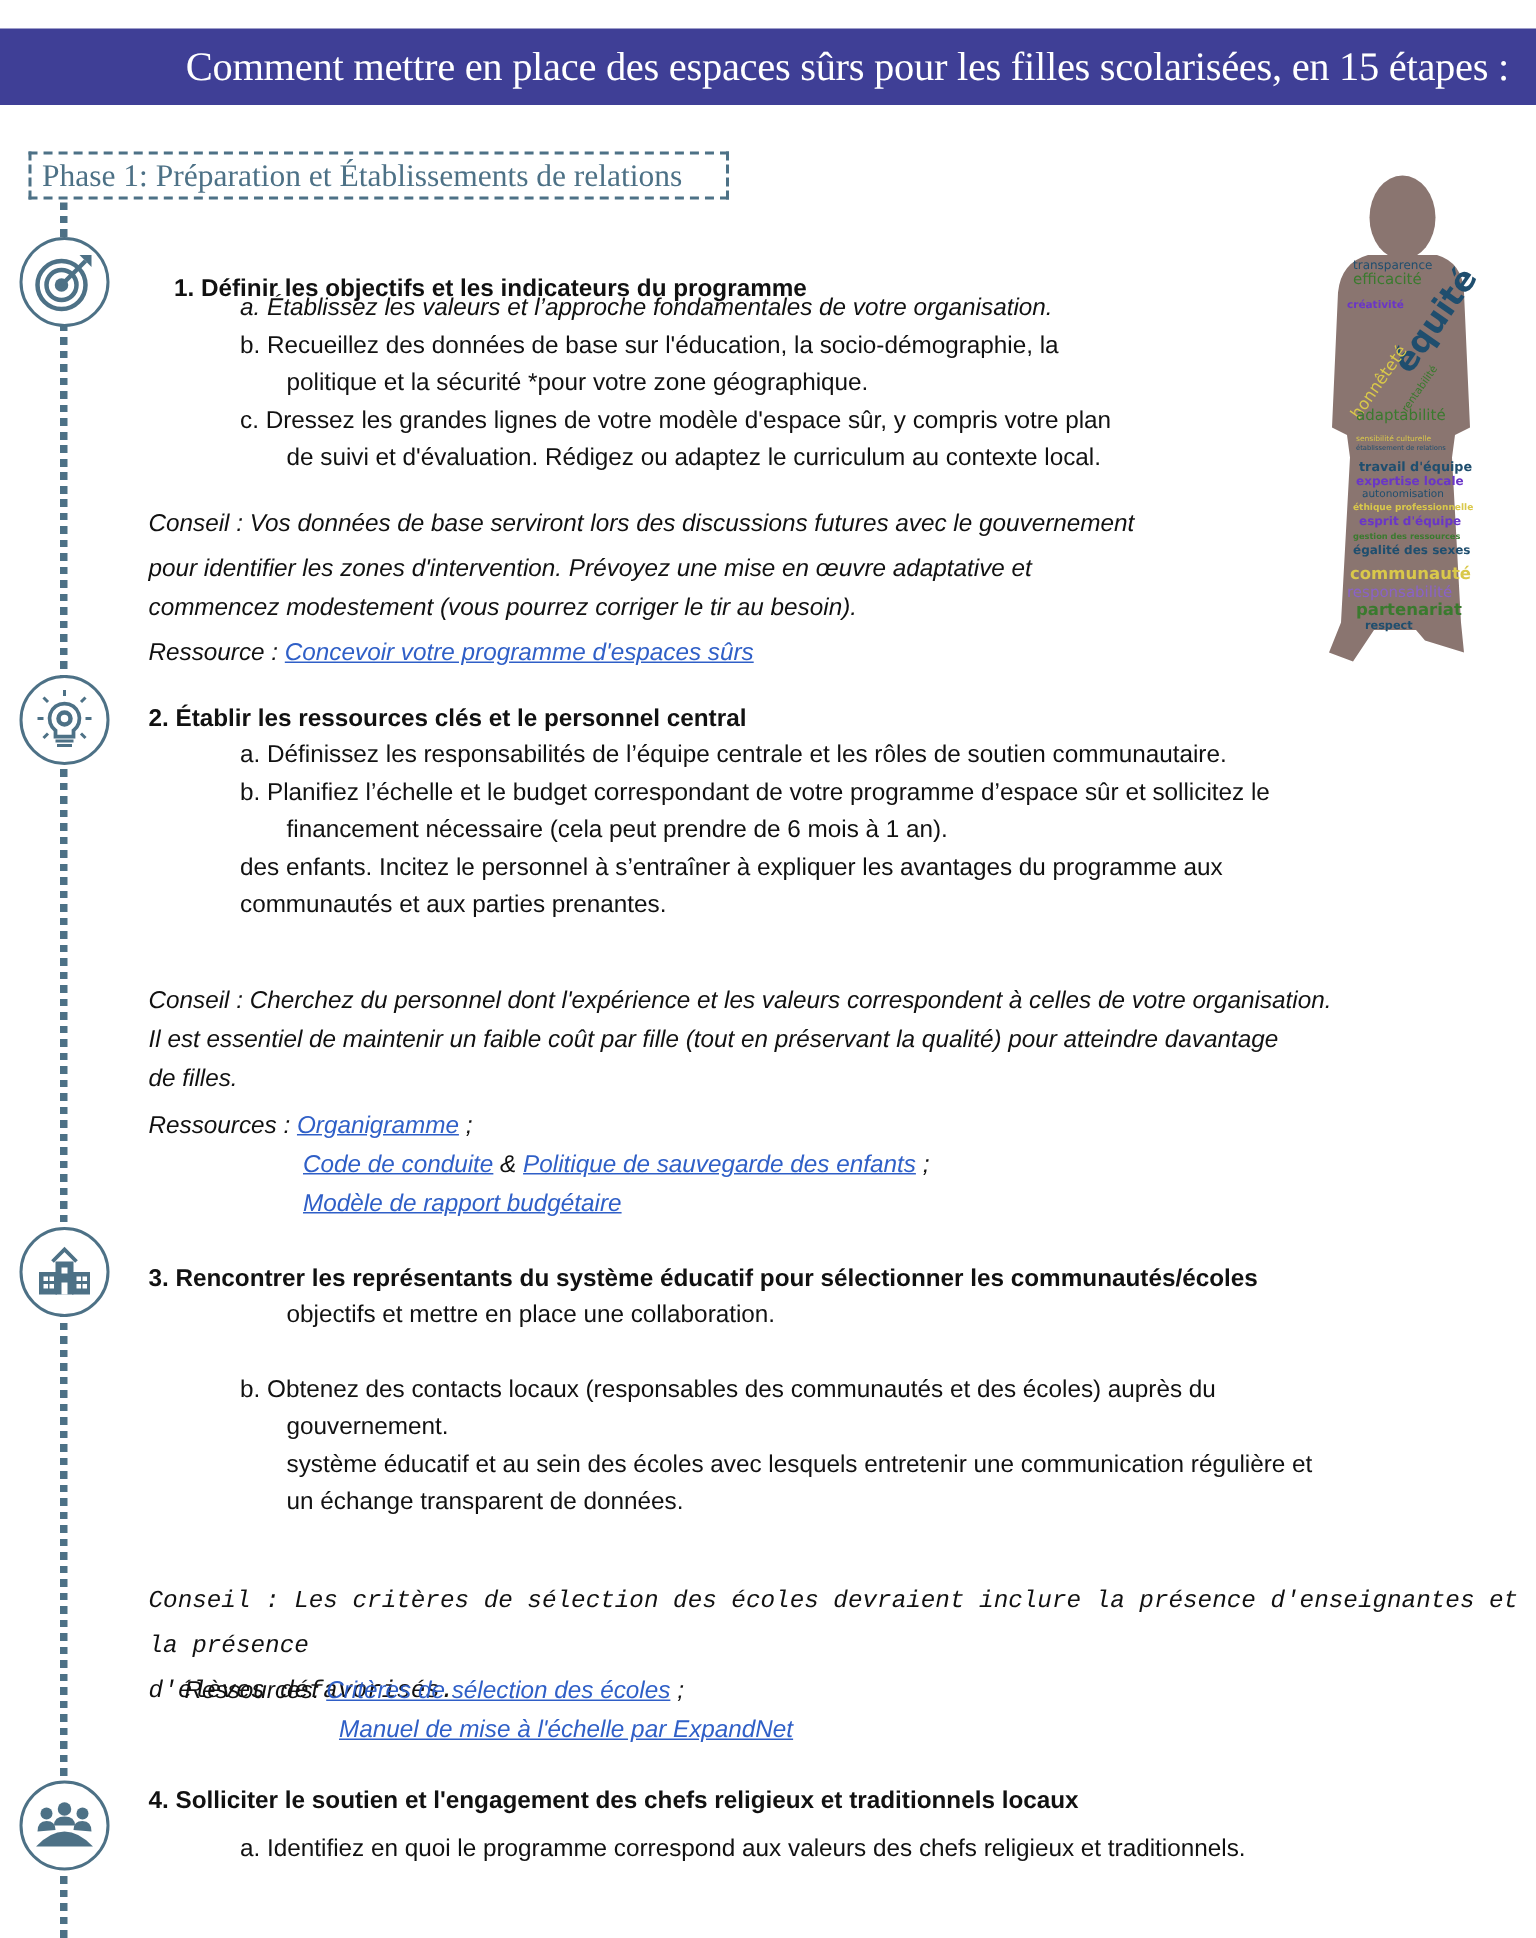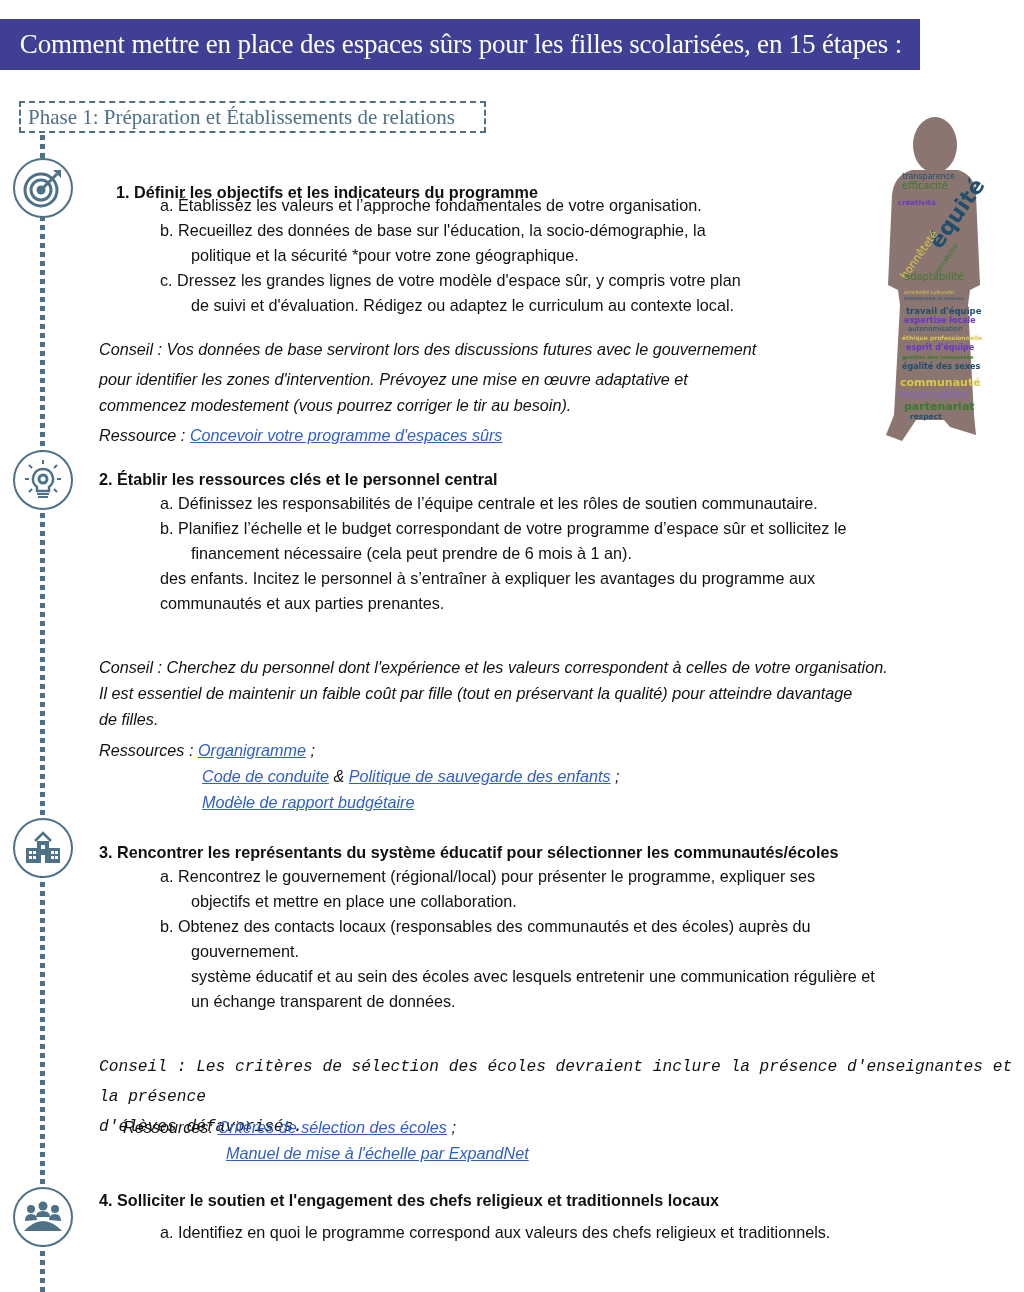--- a/index.html
+++ b/index.html
@@ -1,20 +1,20 @@
 <!DOCTYPE html>
 <html><head>
 <meta charset="utf-8">
 <style>
   * { box-sizing: border-box; margin: 0; padding: 0; }
   html, body { width: 1024px; height: 1292px; background: #ffffff; overflow: hidden; }
   body { position: relative; font-family: "Liberation Sans", sans-serif; color: #111; }
 
   .title-bar {
-    position: absolute; left: 0; top: 19px; width: 920px; height: 51px;
+    position: absolute; left: 0; top: 19px; width: 1024px; height: 51px;
     background: #3f3f96;
     display: flex; align-items: center; justify-content: flex-end;
     padding-right: 18px;
   }
   .title-bar span {
     font-family: "Liberation Serif", serif; color: #ffffff;
     font-size: 27px; letter-spacing: -0.2px;
   }
 
   .phase-box {
@@ -140,21 +140,21 @@
     <text x="22" y="244" font-size="5.5" fill="#3a7a2e" font-family="DejaVu Sans, sans-serif" font-weight="bold">gestion des ressources</text>
     <text x="22" y="254" font-size="8" fill="#1f4e6e" font-family="DejaVu Sans, sans-serif" font-weight="bold">égalité des sexes</text>
     <text x="20" y="271" font-size="11" fill="#d9c84a" font-family="DejaVu Sans, sans-serif" font-weight="bold">communauté</text>
     <text x="18" y="283" font-size="10" fill="#8a62c8" font-family="DejaVu Sans, sans-serif">responsabilité</text>
     <text x="24" y="295" font-size="11" fill="#3a7a2e" font-family="DejaVu Sans, sans-serif" font-weight="bold">partenariat</text>
     <text x="30" y="304" font-size="7.5" fill="#1f4e6e" font-family="DejaVu Sans, sans-serif" font-weight="bold">respect</text>
   </svg>
 </div>
 
 <div class="text step-title" style="left:99px; top:180px;margin-left:17px;">1. Définir les objectifs et les indicateurs du programme</div>
-<div class="sub" style="left:160px; top:193px;">
+<div class="sub" style="left:160px; top:193px;font-style:italic;">
   <div>a. Établissez les valeurs et l’approche fondamentales de votre organisation.</div>
 </div>
 <div class="sub" style="left:160px; top:218px;">
   <div>b. Recueillez des données de base sur l'éducation, la socio-démographie, la</div>
   <div class="cont">politique et la sécurité *pour votre zone géographique.</div>
 </div>
 <div class="sub" style="left:160px; top:268px;">
   <div>c. Dressez les grandes lignes de votre modèle d'espace sûr, y compris votre plan</div>
   <div class="cont">de suivi et d'évaluation. Rédigez ou adaptez le curriculum au contexte local.</div>
 </div>
@@ -191,21 +191,20 @@
   <div style="padding-left:103px;">
     <a class="link" href="#">Code de conduite</a><span style="white-space:pre;"> &amp; </span><a class="link" href="#">Politique de sauvegarde des enfants</a><span> ;</span>
   </div>
   <div style="padding-left:103px;">
     <a class="link" href="#">Modèle de rapport budgétaire</a>
   </div>
 </div>
 
 <div class="text step-title" style="left:99px; top:840px;">3. Rencontrer les représentants du système éducatif pour sélectionner les communautés/écoles</div>
 <div class="sub" style="left:160px; top:864px;">
-  <div>a. Rencontrez le gouvernement (régional/local) pour présenter le programme, expliquer ses</div>
   <div class="cont">objectifs et mettre en place une collaboration.</div>
 </div>
 <div class="sub" style="left:160px; top:914px;">
   <div>b. Obtenez des contacts locaux (responsables des communautés et des écoles) auprès du</div>
   <div class="cont">gouvernement.</div>
 </div>
 <div class="sub" style="left:160px; top:964px;">
   <div class="cont">système éducatif et au sein des écoles avec lesquels entretenir une communication régulière et</div>
   <div class="cont">un échange transparent de données.</div>
 </div>

